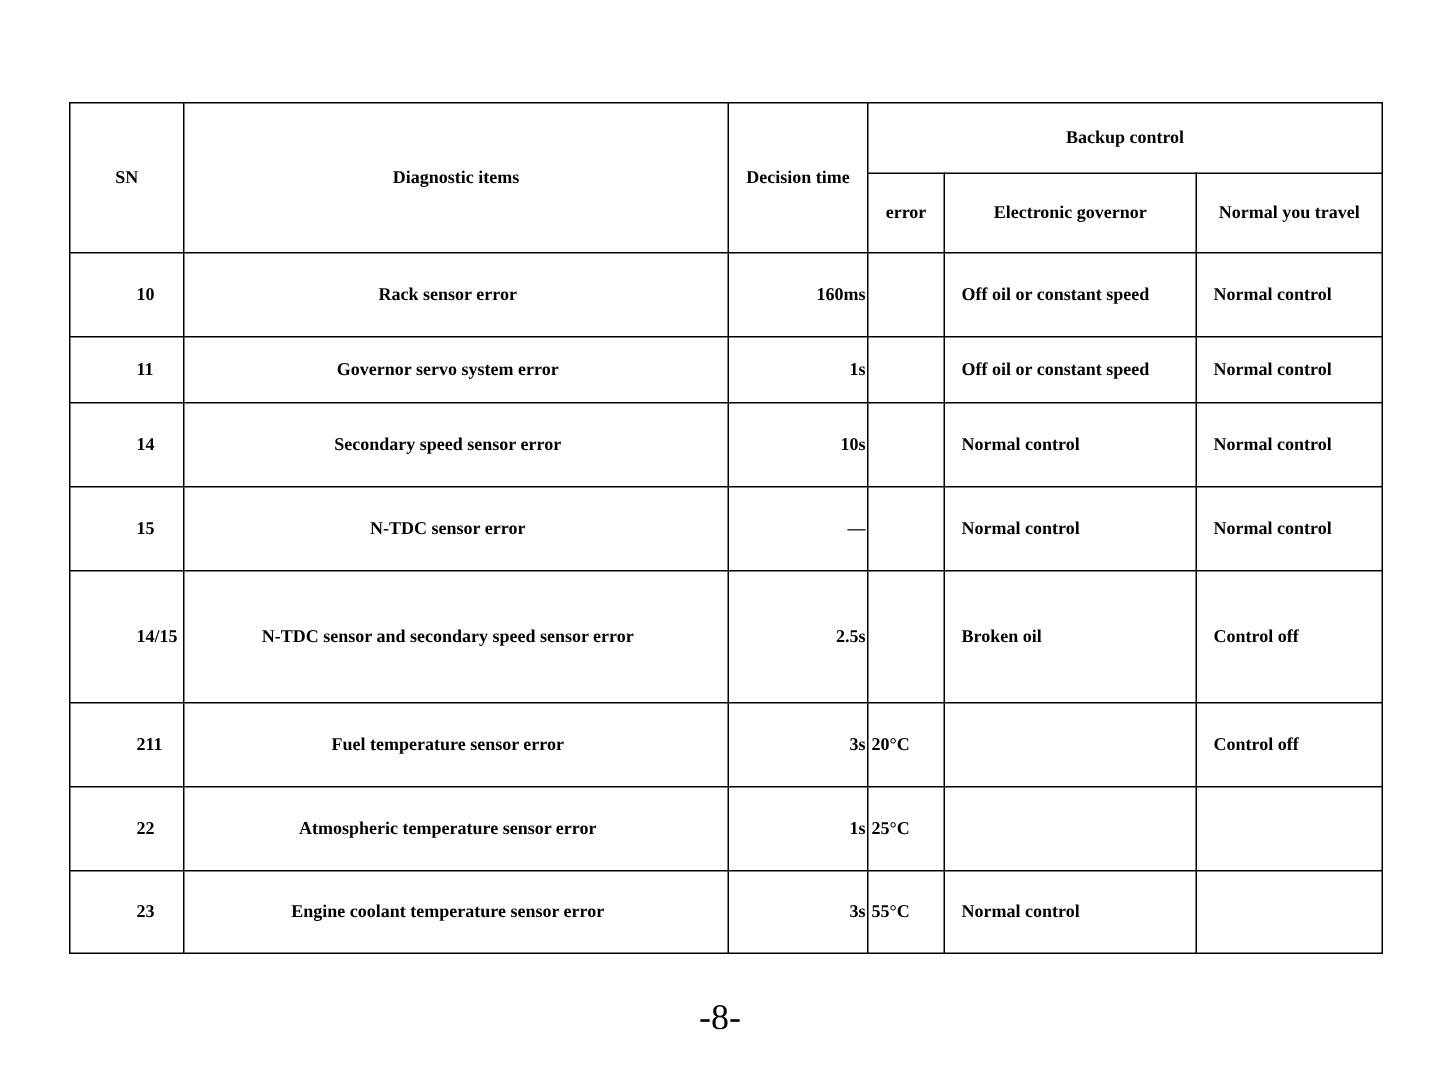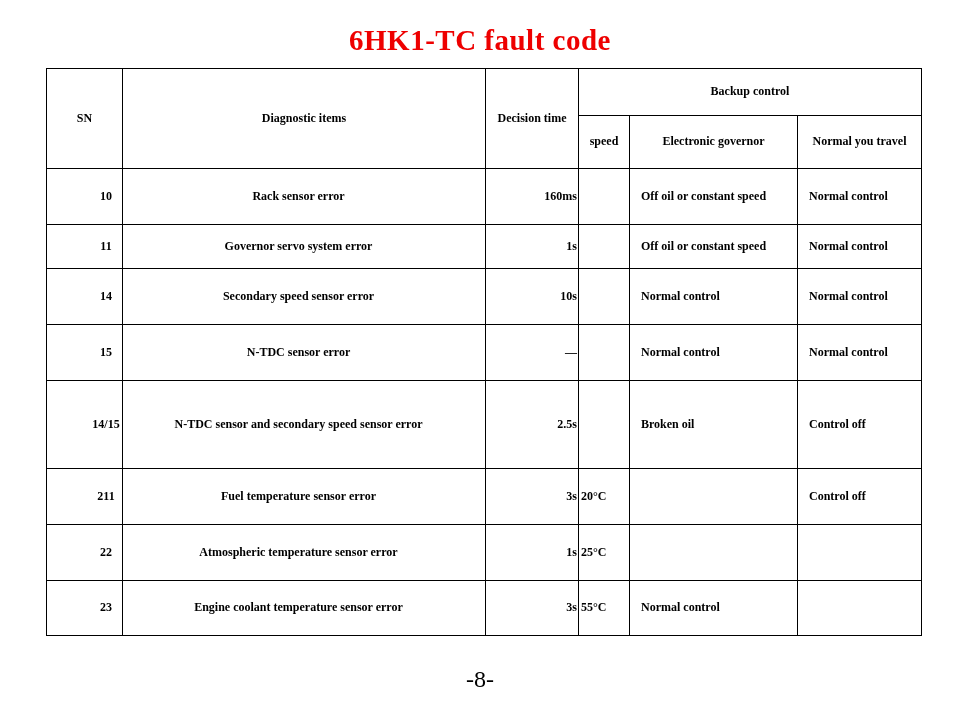--- a/index.html
+++ b/index.html
@@ -39,21 +39,21 @@
     vertical-align: middle;
     overflow: hidden;
   }
   .fault-table th { text-align: center; padding: 0 4px; }
   thead tr.h1 { height: 47px; }
   thead tr.h2 { height: 53px; }
   tbody tr { height: 56px; }
   tbody tr:nth-child(2) { height: 44px; }
   tbody tr:nth-child(5) { height: 88px; }
   tbody tr:nth-child(8) { height: 55px; }
-  .c-sn   { text-align: center; padding-left: 44px; }
+  .c-sn   { text-align: left; padding-left: 44px; }
   .c-diag { text-align: center; padding-left: 11px; padding-right: 22px; }
   .c-dec  { text-align: right; }
   .c-data { text-align: left; padding: 0 2px; }
   .c-eg   { text-align: left; padding-left: 11px; padding-right: 8px; }
   .c-bef  { text-align: left; padding-left: 11px; padding-right: 18px; }
   .footer {
     position: absolute;
     top: 667px;
     left: 0;
     width: 100%;
@@ -61,40 +61,39 @@
     font-size: 24px;
     line-height: 1;
     font-weight: normal;
   }
 </style>
 </head>
 <body>
 
 <div class="page">
 
-  <div class="title" style="color: rgb(238, 0, 0);">6HK1-TC fault code</div>
 
   <table class="fault-table">
     <colgroup>
       <col style="width:76px">
       <col style="width:363px">
       <col style="width:93px">
       <col style="width:51px">
       <col style="width:168px">
       <col style="width:124px">
     </colgroup>
     <thead>
       <tr class="h1">
         <th rowspan="2">SN</th>
         <th rowspan="2">Diagnostic items</th>
         <th rowspan="2">Decision time</th>
         <th colspan="3">Backup control</th>
       </tr>
       <tr class="h2">
-        <th>speed</th>
+        <th>error</th>
         <th>Electronic governor</th>
         <th>Normal you travel</th>
       </tr>
     </thead>
     <tbody>
       <tr>
         <td class="c-sn">10</td>
         <td class="c-diag">Rack sensor error</td>
         <td class="c-dec">160ms</td>
         <td class="c-data"></td>

